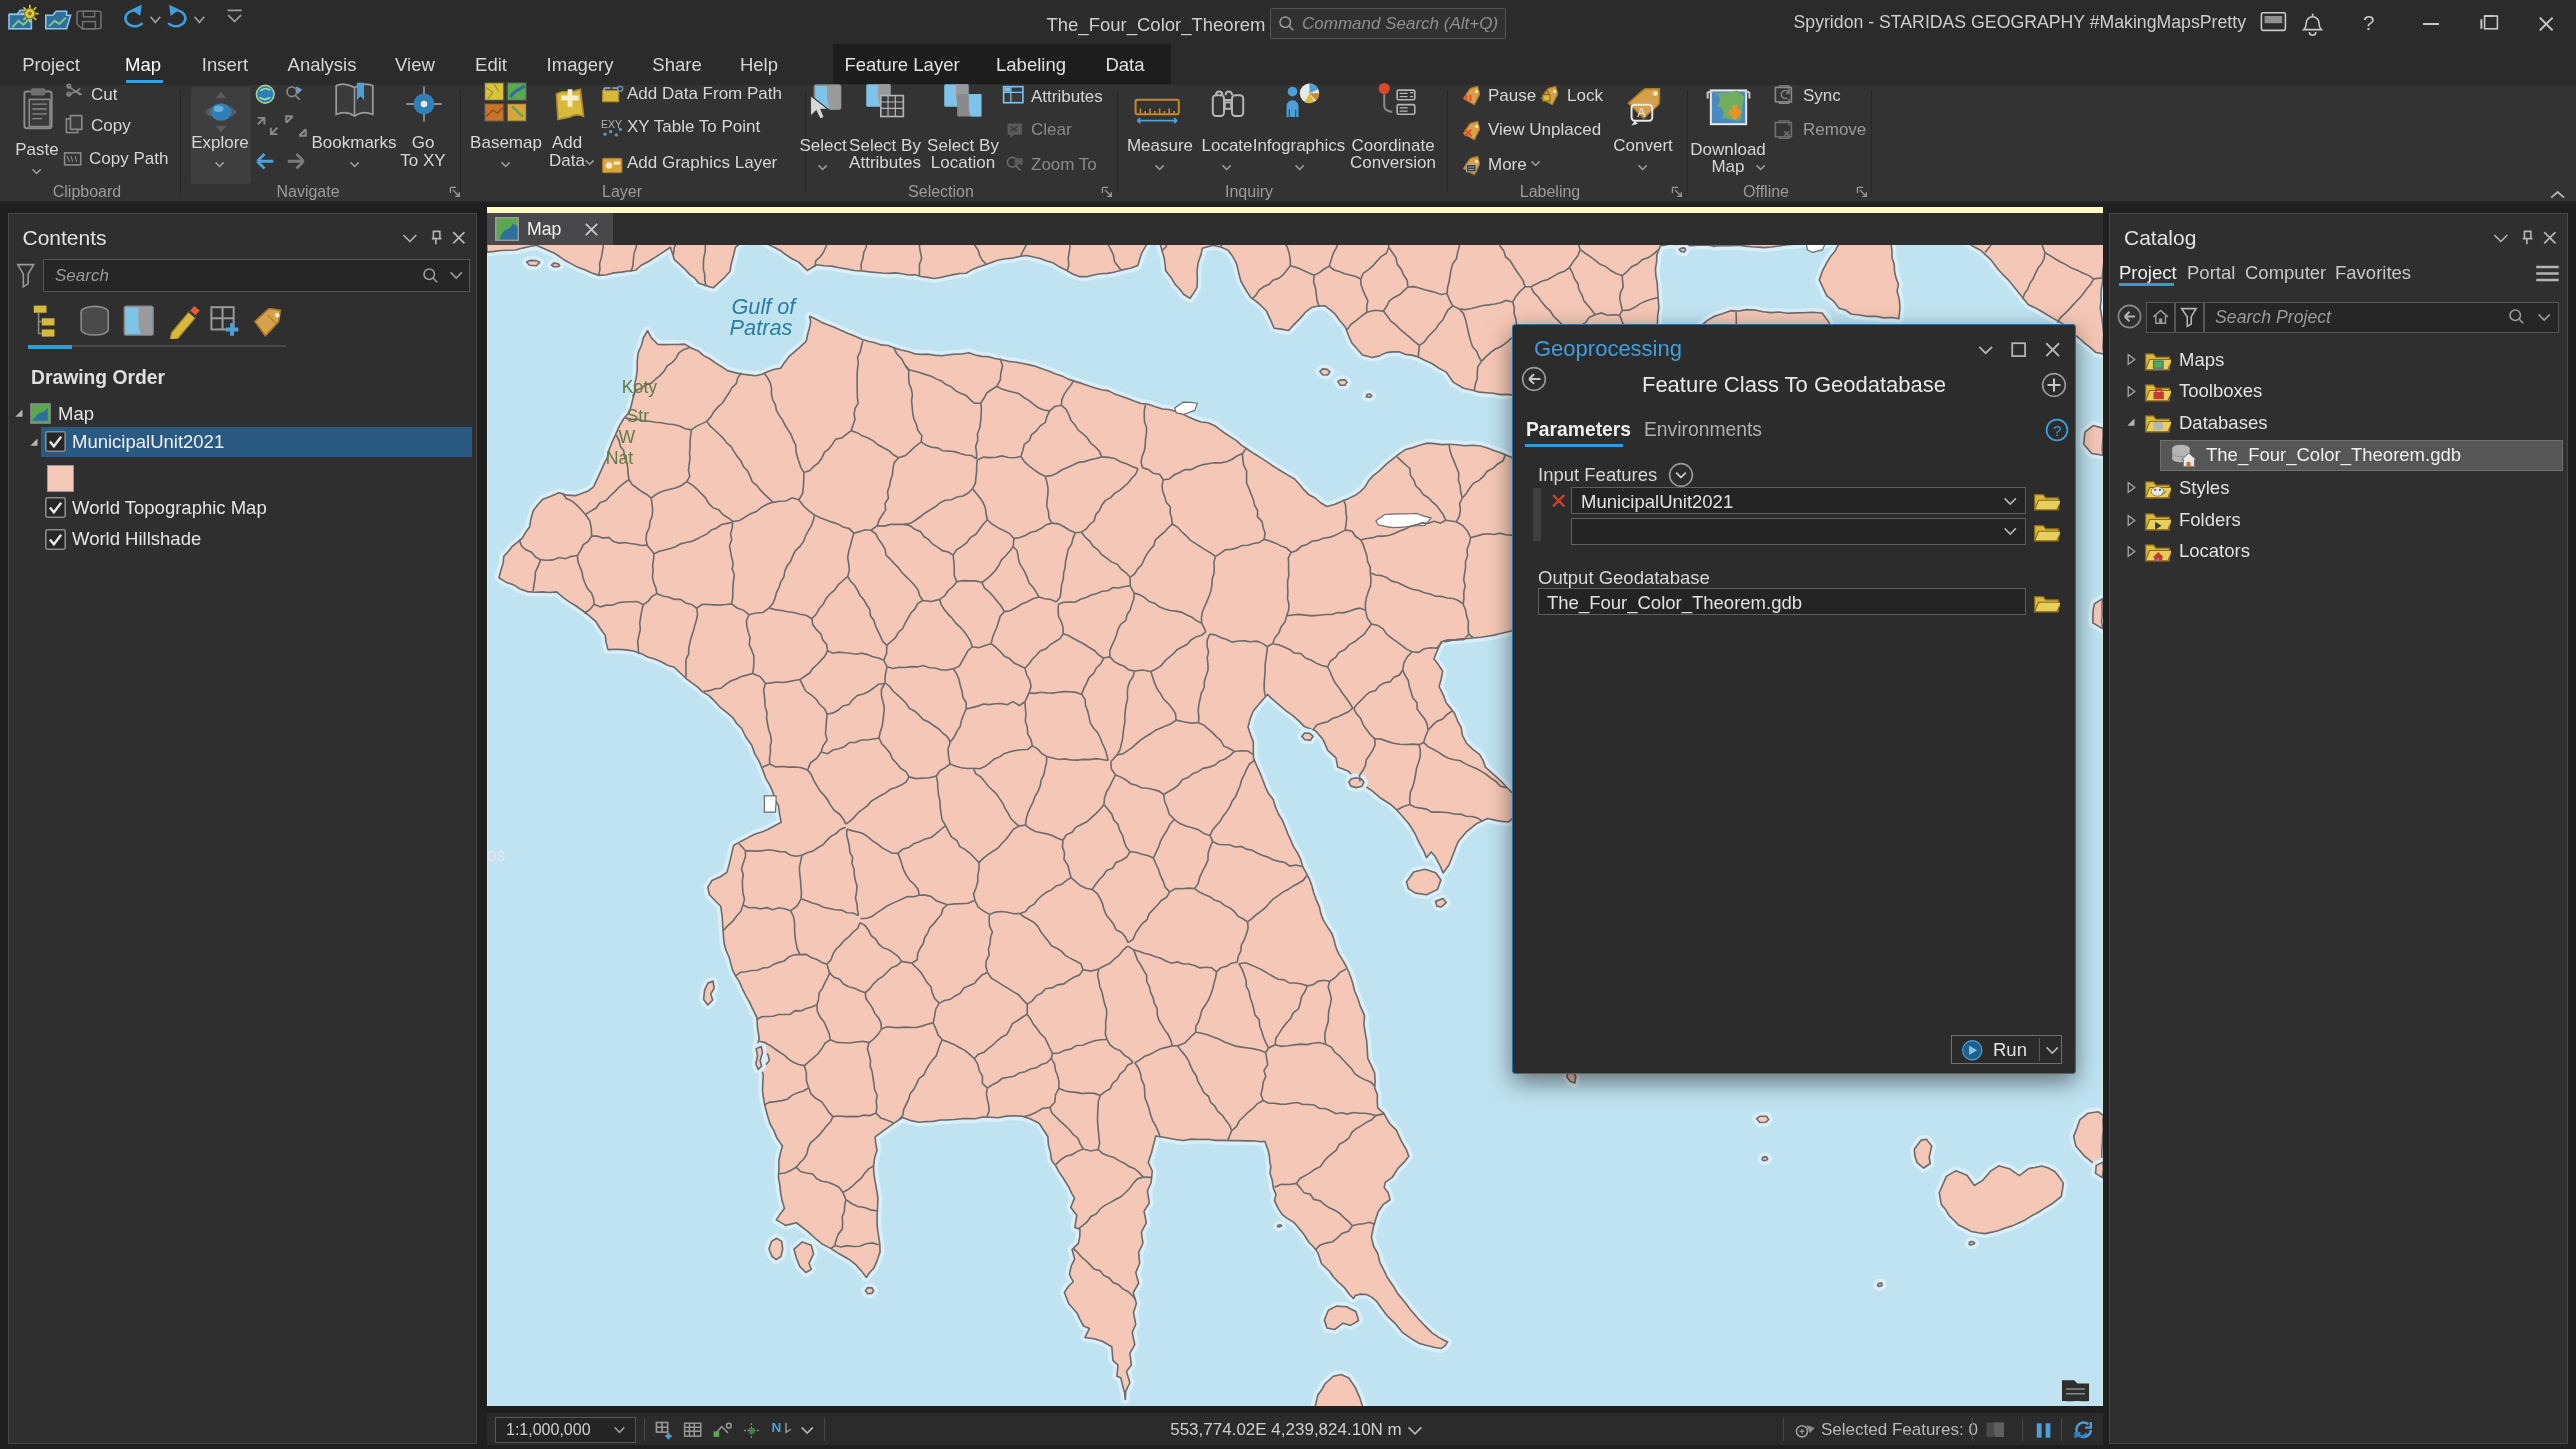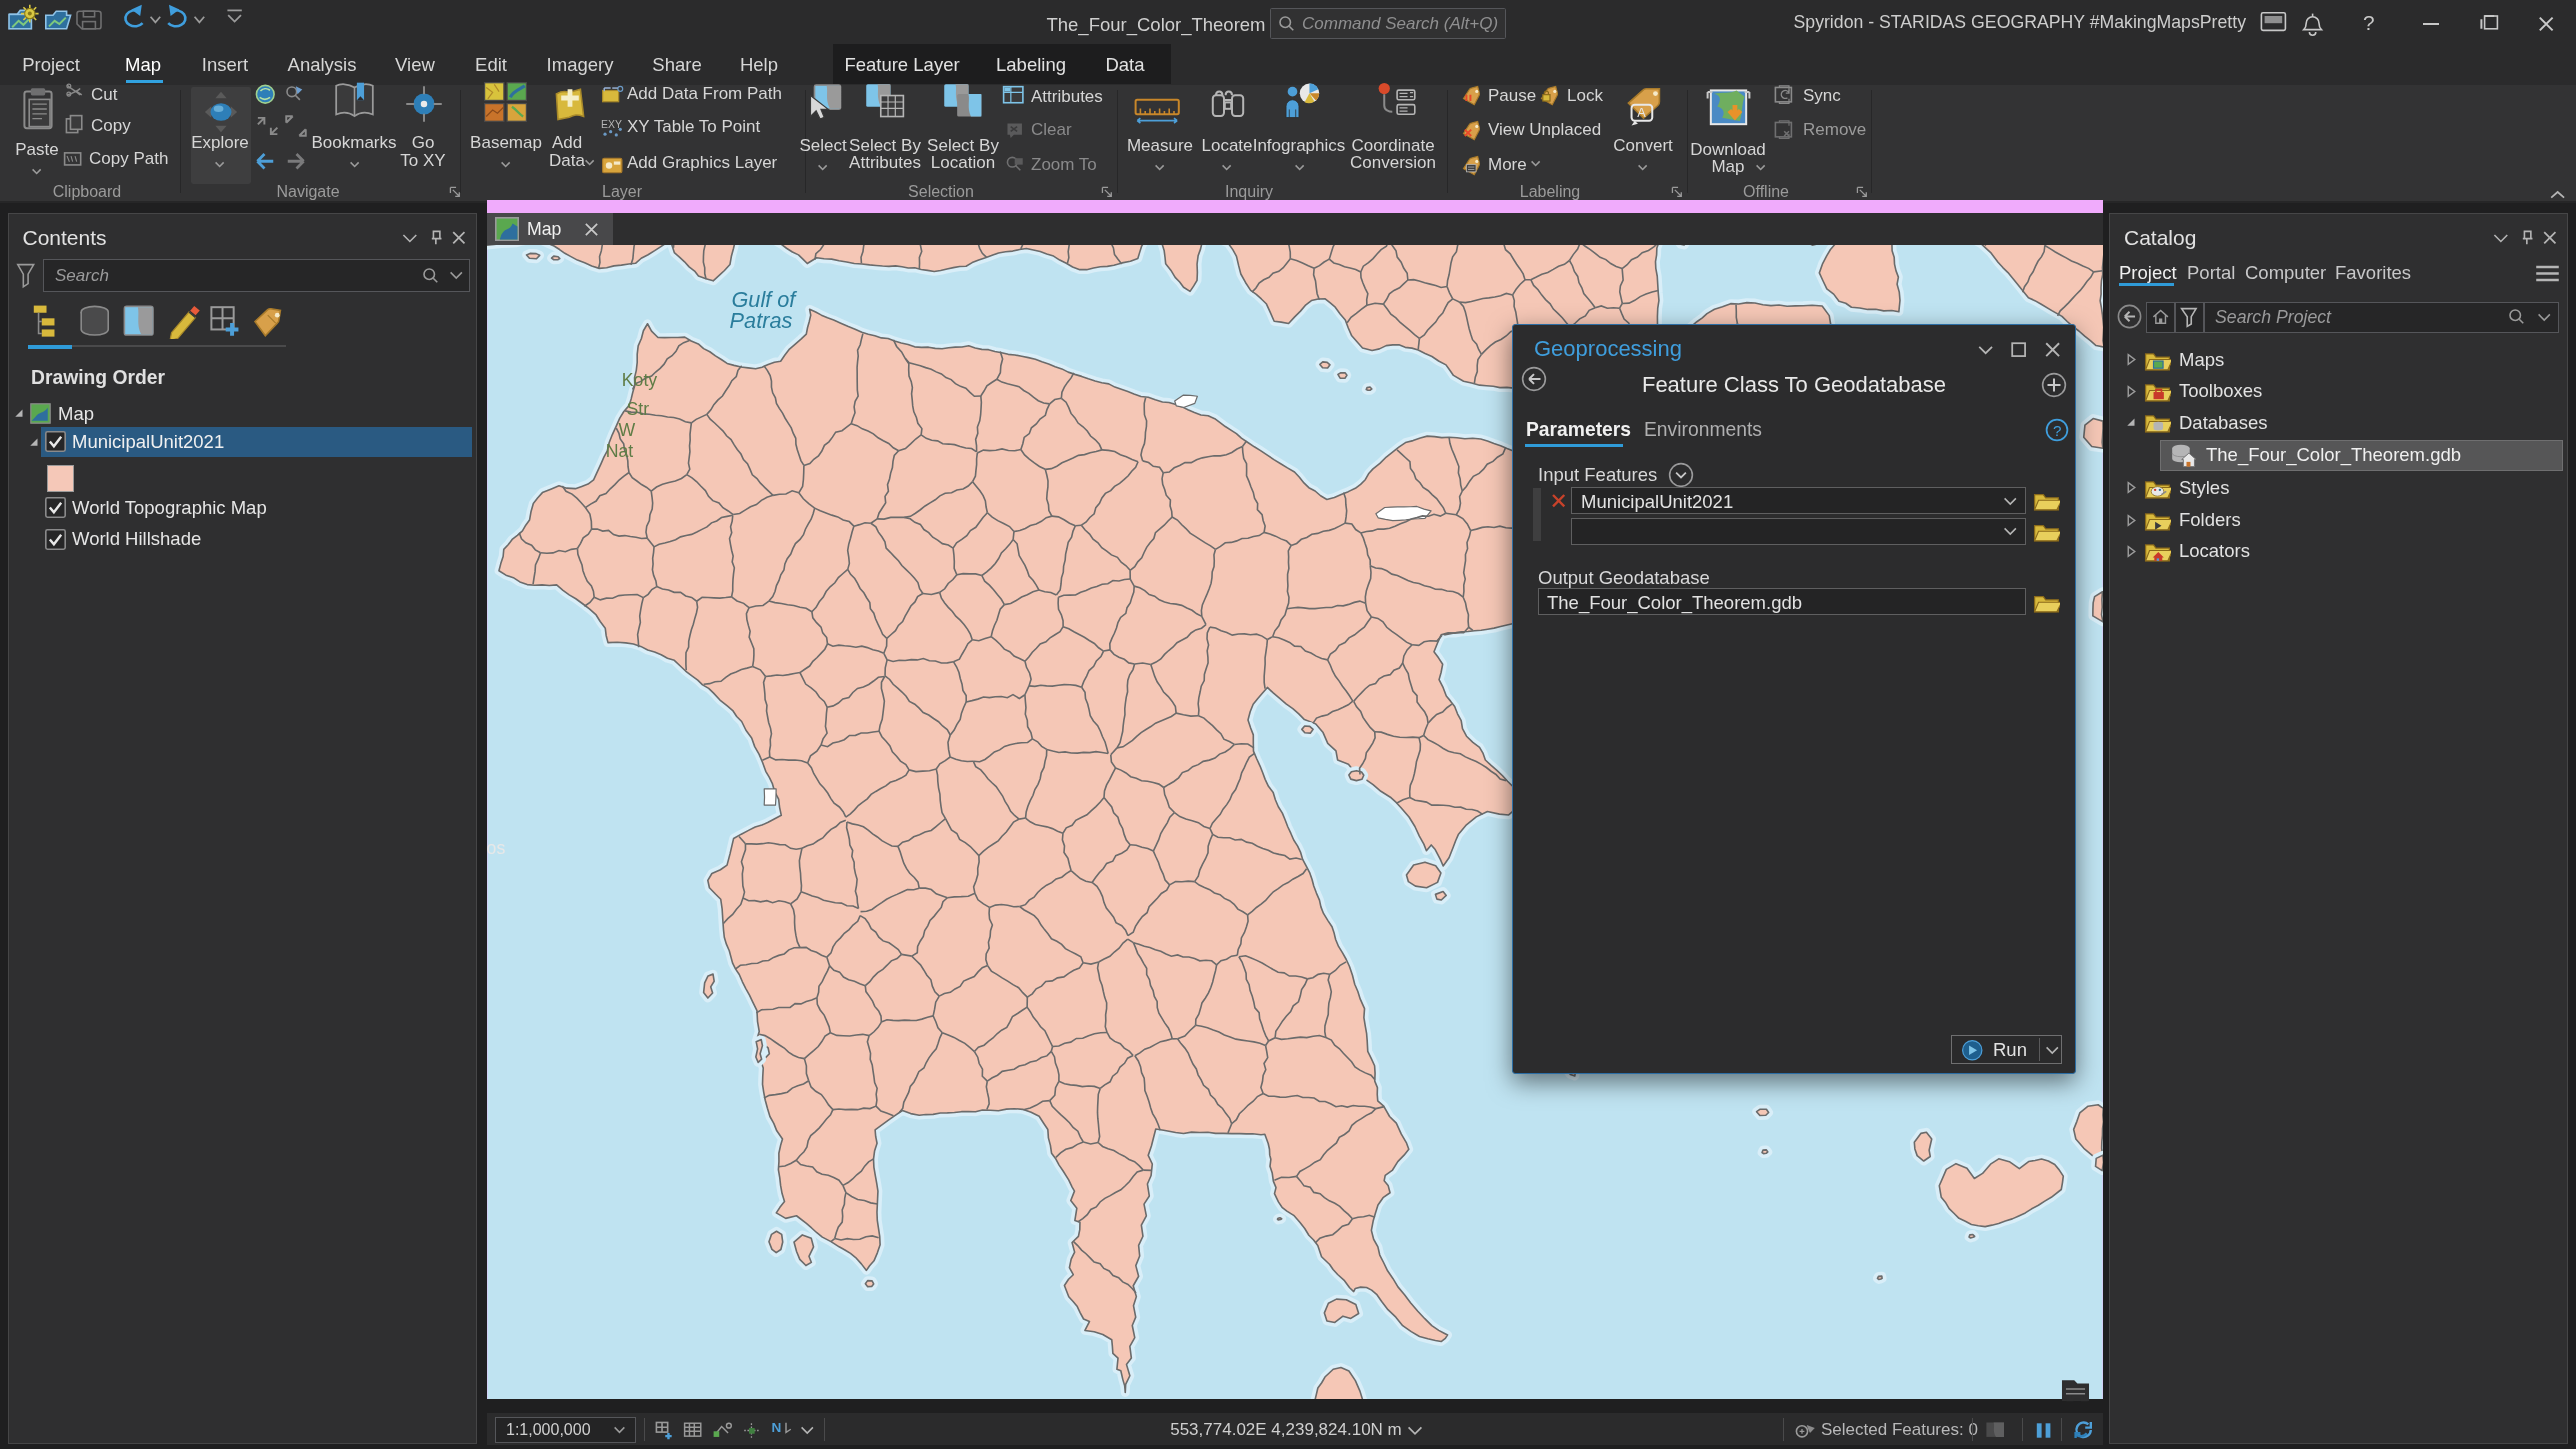--- a/index.html
+++ b/index.html
@@ -384,21 +384,21 @@
     <path d="M8 3 v-2 h12 v6 M8 21 v2 h12 v-6" stroke="#8a8a8a" stroke-width="1.5" fill="none"></path>
     <path d="M18 16 a5 5 0 1 1 2 -6 m0 -4 l0 4 -4 0" stroke="#8a8a8a" stroke-width="1.6" fill="none"></path>
   </svg>
 <div style="position:absolute;left:1803px;top:96px;height:0;line-height:0;font-size:17px;color:#d6d6d6;font-weight:normal;white-space:nowrap;">Sync</div>
 <svg style="position:absolute;left:1773px;top:120px" width="24" height="22.5" viewBox="0 0 30 28">
     <rect x="3" y="3" width="20" height="18" fill="none" stroke="#6f6f70" stroke-width="2"></rect>
     <path d="M8 3 v-2 h12 v6 M8 21 v2 h12 v-6" stroke="#6f6f70" stroke-width="1.5" fill="none"></path>
     <path d="M14 14 l6 6 m0 -6 l-6 6" stroke="#6f6f70" stroke-width="2"></path>
   </svg>
 <div style="position:absolute;left:1803px;top:130px;height:0;line-height:0;font-size:17px;color:#9b9b9b;font-weight:normal;white-space:nowrap;">Remove</div>
-<div style="position:absolute;left:487px;top:200px;width:1616px;height:1199px;overflow:hidden;background:#f0abfc">
+<div style="position:absolute;left:487px;top:207px;width:1616px;height:1199px;overflow:hidden;background:#fef9c3">
     <svg width="1616" height="1167" viewBox="605 305 2007 1450" style="position:absolute;left:0;top:32px">
       <rect x="605" y="305" width="2007" height="1450" fill="#bfe3f1"></rect>
       <path d="M600.0 300.0 L604.0 311.2 L604.7 321.3 L613.5 320.4 L622.3 319.3 L631.3 319.0 L640.2 318.6 L648.8 316.3 L657.4 314.4 L665.6 312.7 L673.0 315.9 L680.5 319.2 L687.9 322.4 L694.7 326.8 L701.3 331.5 L708.3 335.3 L716.9 339.9 L725.9 343.3 L734.7 347.2 L744.0 350.2 L753.2 349.4 L762.3 347.1 L771.5 346.2 L780.7 344.7 L789.1 343.9 L796.2 337.6 L804.7 333.2 L812.9 328.2 L820.6 323.1 L832.4 315.2 L837.3 330.6 L843.7 336.3 L850.0 342.0 L855.7 348.3 L862.5 353.6 L867.3 359.7 L876.6 363.0 L885.6 365.7 L892.7 359.3 L899.6 352.8 L906.4 345.4 L908.2 335.2 L910.9 325.2 L913.2 315.4 L919.9 309.5 L927.9 306.2 L936.5 301.8 L945.5 305.9 L953.7 311.7 L962.5 315.8 L970.0 320.0 L976.7 325.2 L984.0 329.8 L991.6 333.4 L997.4 339.1 L1002.5 344.2 L1014.1 337.0 L1023.4 338.3 L1032.8 338.7 L1042.0 340.8 L1051.5 342.3 L1060.9 344.2 L1070.4 344.8 L1079.9 345.9 L1087.9 346.6 L1096.0 347.3 L1104.0 347.7 L1112.2 347.1 L1120.1 348.2 L1128.0 349.7 L1136.1 349.5 L1144.0 351.5 L1151.9 352.7 L1160.2 354.0 L1168.2 352.8 L1176.1 350.9 L1184.0 349.3 L1191.9 347.9 L1199.8 347.5 L1207.4 343.0 L1215.5 339.7 L1223.9 337.1 L1232.2 334.0 L1240.1 331.0 L1248.9 329.6 L1257.7 328.7 L1266.3 326.7 L1274.8 325.5 L1283.4 327.3 L1291.9 329.3 L1300.1 332.3 L1308.5 334.9 L1316.2 339.9 L1324.3 343.9 L1332.2 348.5 L1341.1 351.8 L1349.7 351.8 L1358.2 349.7 L1366.7 348.2 L1375.3 347.7 L1383.5 346.4 L1393.6 343.4 L1404.0 341.4 L1413.2 337.9 L1415.6 330.0 L1418.0 322.5 L1423.4 313.3 L1427.0 304.2 L1439.3 303.1 L1441.1 311.5 L1443.3 319.7 L1445.9 327.9 L1447.0 336.4 L1447.8 344.3 L1454.2 352.4 L1459.6 361.4 L1465.2 367.1 L1470.0 373.6 L1478.1 378.8 L1482.7 372.0 L1486.8 365.0 L1487.2 354.9 L1486.8 344.8 L1488.1 334.6 L1491.1 326.3 L1493.4 316.6 L1506.8 312.7 L1517.0 315.2 L1525.5 318.9 L1531.2 326.9 L1535.8 335.2 L1538.4 346.5 L1541.2 357.2 L1547.0 367.7 L1553.4 377.5 L1560.4 382.4 L1566.7 388.2 L1572.8 394.1 L1577.5 404.2 L1582.6 415.9 L1591.3 417.0 L1600.5 418.6 L1607.8 410.8 L1615.3 403.3 L1621.2 396.2 L1628.9 390.2 L1637.3 388.3 L1646.0 388.0 L1652.3 393.2 L1658.5 398.4 L1664.6 406.8 L1671.0 414.3 L1674.7 424.3 L1679.0 434.0 L1686.1 442.0 L1692.4 449.2 L1704.3 452.3 L1713.4 450.2 L1721.8 446.2 L1730.0 445.2 L1737.7 445.1 L1745.4 448.3 L1753.8 449.3 L1761.6 451.7 L1770.1 455.9 L1778.7 459.7 L1786.9 465.3 L1796.1 470.1 L1800.9 476.8 L1805.4 483.2 L1817.9 490.4 L1827.9 492.6 L1837.8 495.3 L1846.3 496.0 L1854.8 496.7 L1863.1 498.4 L1871.7 498.0 L1880.1 499.0 L1888.2 499.6 L1896.2 500.6 L1904.1 502.2 L1911.9 504.5 L1919.9 505.8 L1927.9 506.9 L1935.9 507.6 L1943.9 508.3 L1952.0 508.0 L1960.0 507.6 L1967.9 506.2 L1975.9 505.1 L1984.0 506.1 L1992.0 506.3 L2000.0 506.1 L2010.2 505.1 L2020.3 503.7 L2030.9 501.5 L2038.7 496.2 L2046.0 490.0 L2049.2 480.1 L2050.3 469.8 L2052.4 459.9 L2053.7 449.9 L2055.8 440.0 L2057.7 430.1 L2058.9 420.1 L2058.8 410.1 L2059.2 400.0 L2060.7 390.1 L2059.8 380.0 L2059.2 370.0 L2058.6 360.0 L2056.8 350.1 L2056.4 341.8 L2057.8 333.4 L2058.1 325.0 L2062.2 313.7 L2074.8 311.3 L2083.2 311.9 L2091.6 312.3 L2100.0 313.2 L2110.1 312.7 L2120.1 312.4 L2129.9 313.9 L2139.9 313.1 L2150.0 313.2 L2160.0 312.6 L2168.0 313.9 L2176.0 314.6 L2184.0 315.1 L2191.9 315.7 L2200.0 315.0 L2210.0 313.7 L2219.9 312.1 L2230.0 311.6 L2239.9 309.6 L2250.0 310.7 L2262.0 313.0 L2270.3 310.7 L2282.5 305.3 L2285.0 298.8 L2277.0 298.6 L2269.0 299.7 L2260.9 300.4 L2252.9 301.2 L2244.9 300.8 L2236.9 301.3 L2228.8 301.8 L2220.8 300.3 L2212.8 300.2 L2204.8 300.3 L2196.7 298.9 L2188.7 298.3 L2180.7 299.6 L2172.7 300.9 L2164.6 301.5 L2156.6 300.8 L2148.6 301.2 L2140.6 300.8 L2132.5 300.1 L2124.5 299.3 L2116.5 298.3 L2108.5 298.3 L2100.5 298.8 L2092.4 300.1 L2084.4 300.1 L2076.4 301.4 L2068.4 300.8 L2060.3 301.9 L2052.3 300.9 L2044.3 300.1 L2036.3 300.0 L2028.2 297.9 L2020.2 297.9 L2012.2 299.1 L2004.2 299.2 L1996.1 300.1 L1988.1 302.3 L1980.1 301.2 L1972.1 301.3 L1964.0 300.8 L1956.0 300.6 L1948.0 299.5 L1940.0 298.9 L1932.0 298.0 L1923.9 298.7 L1915.9 299.5 L1907.9 299.5 L1899.9 301.2 L1891.8 301.6 L1883.8 302.2 L1875.8 300.1 L1867.8 299.7 L1859.7 298.9 L1851.7 298.5 L1843.7 298.5 L1835.7 298.8 L1827.6 299.6 L1819.6 300.4 L1811.6 300.9 L1803.6 300.6 L1795.5 301.1 L1787.5 300.9 L1779.5 300.4 L1771.5 299.7 L1763.5 298.0 L1755.4 298.4 L1747.4 298.8 L1739.4 299.6 L1731.4 300.8 L1723.3 301.0 L1715.3 300.9 L1707.3 301.5 L1699.3 301.0 L1691.2 300.3 L1683.2 299.4 L1675.2 299.6 L1667.2 298.7 L1659.1 299.2 L1651.1 299.0 L1643.1 300.6 L1635.1 300.6 L1627.0 300.6 L1619.0 301.5 L1611.0 301.2 L1603.0 300.1 L1595.0 299.4 L1586.9 299.3 L1578.9 298.4 L1570.9 297.8 L1562.9 299.5 L1554.8 300.3 L1546.8 301.4 L1538.8 301.2 L1530.8 302.0 L1522.7 301.5 L1514.7 299.6 L1506.7 299.9 L1498.7 298.3 L1490.6 297.9 L1482.6 298.7 L1474.6 299.1 L1466.6 299.2 L1458.5 301.0 L1450.5 301.6 L1442.5 302.0 L1434.5 301.0 L1426.5 299.6 L1418.4 299.0 L1410.4 299.3 L1402.4 299.0 L1394.4 299.0 L1386.3 299.2 L1378.3 300.2 L1370.3 300.7 L1362.3 301.2 L1354.2 301.5 L1346.2 301.0 L1338.2 300.2 L1330.2 299.6 L1322.1 298.6 L1314.1 297.7 L1306.1 298.5 L1298.1 299.3 L1290.0 300.9 L1282.0 300.6 L1274.0 302.3 L1266.0 302.1 L1258.0 300.6 L1249.9 300.0 L1241.9 299.6 L1233.9 299.7 L1225.9 298.8 L1217.8 299.1 L1209.8 299.0 L1201.8 298.9 L1193.8 300.7 L1185.7 301.7 L1177.7 302.0 L1169.7 301.1 L1161.7 300.5 L1153.6 300.2 L1145.6 298.9 L1137.6 299.2 L1129.6 298.2 L1121.5 298.7 L1113.5 299.5 L1105.5 301.0 L1097.5 301.0 L1089.5 301.5 L1081.4 301.3 L1073.4 300.6 L1065.4 300.3 L1057.4 299.7 L1049.3 298.2 L1041.3 298.8 L1033.3 299.1 L1025.3 299.5 L1017.2 301.6 L1009.2 301.6 L1001.2 301.3 L993.2 300.9 L985.1 300.6 L977.1 299.1 L969.1 298.9 L961.1 299.2 L953.0 299.2 L945.0 298.8 L937.0 299.7 L929.0 301.6 L921.0 300.6 L912.9 301.1 L904.9 300.4 L896.9 300.7 L888.9 299.8 L880.8 299.5 L872.8 297.4 L864.8 298.8 L856.8 298.4 L848.7 300.2 L840.7 300.6 L832.7 302.0 L824.7 301.6 L816.6 300.6 L808.6 301.1 L800.6 299.2 L792.6 298.9 L784.5 299.1 L776.5 298.9 L768.5 299.4 L760.5 299.9 L752.5 300.9 L744.4 301.6 L736.4 301.5 L728.4 301.6 L720.4 301.2 L712.3 299.8 L704.3 298.6 L696.3 299.4 L688.3 298.7 L680.2 299.4 L672.2 300.3 L664.2 300.2 L656.2 301.5 L648.1 300.7 L640.1 301.5 L632.1 300.4 L624.1 299.9 L616.0 299.4 L608.0 298.4 L600.0 300.0 Z" fill="none" stroke="#d9eef8" stroke-width="11" stroke-linejoin="round"></path>
       <path d="M600.0 300.0 L604.0 311.2 L604.7 321.3 L613.5 320.4 L622.3 319.3 L631.3 319.0 L640.2 318.6 L648.8 316.3 L657.4 314.4 L665.6 312.7 L673.0 315.9 L680.5 319.2 L687.9 322.4 L694.7 326.8 L701.3 331.5 L708.3 335.3 L716.9 339.9 L725.9 343.3 L734.7 347.2 L744.0 350.2 L753.2 349.4 L762.3 347.1 L771.5 346.2 L780.7 344.7 L789.1 343.9 L796.2 337.6 L804.7 333.2 L812.9 328.2 L820.6 323.1 L832.4 315.2 L837.3 330.6 L843.7 336.3 L850.0 342.0 L855.7 348.3 L862.5 353.6 L867.3 359.7 L876.6 363.0 L885.6 365.7 L892.7 359.3 L899.6 352.8 L906.4 345.4 L908.2 335.2 L910.9 325.2 L913.2 315.4 L919.9 309.5 L927.9 306.2 L936.5 301.8 L945.5 305.9 L953.7 311.7 L962.5 315.8 L970.0 320.0 L976.7 325.2 L984.0 329.8 L991.6 333.4 L997.4 339.1 L1002.5 344.2 L1014.1 337.0 L1023.4 338.3 L1032.8 338.7 L1042.0 340.8 L1051.5 342.3 L1060.9 344.2 L1070.4 344.8 L1079.9 345.9 L1087.9 346.6 L1096.0 347.3 L1104.0 347.7 L1112.2 347.1 L1120.1 348.2 L1128.0 349.7 L1136.1 349.5 L1144.0 351.5 L1151.9 352.7 L1160.2 354.0 L1168.2 352.8 L1176.1 350.9 L1184.0 349.3 L1191.9 347.9 L1199.8 347.5 L1207.4 343.0 L1215.5 339.7 L1223.9 337.1 L1232.2 334.0 L1240.1 331.0 L1248.9 329.6 L1257.7 328.7 L1266.3 326.7 L1274.8 325.5 L1283.4 327.3 L1291.9 329.3 L1300.1 332.3 L1308.5 334.9 L1316.2 339.9 L1324.3 343.9 L1332.2 348.5 L1341.1 351.8 L1349.7 351.8 L1358.2 349.7 L1366.7 348.2 L1375.3 347.7 L1383.5 346.4 L1393.6 343.4 L1404.0 341.4 L1413.2 337.9 L1415.6 330.0 L1418.0 322.5 L1423.4 313.3 L1427.0 304.2 L1439.3 303.1 L1441.1 311.5 L1443.3 319.7 L1445.9 327.9 L1447.0 336.4 L1447.8 344.3 L1454.2 352.4 L1459.6 361.4 L1465.2 367.1 L1470.0 373.6 L1478.1 378.8 L1482.7 372.0 L1486.8 365.0 L1487.2 354.9 L1486.8 344.8 L1488.1 334.6 L1491.1 326.3 L1493.4 316.6 L1506.8 312.7 L1517.0 315.2 L1525.5 318.9 L1531.2 326.9 L1535.8 335.2 L1538.4 346.5 L1541.2 357.2 L1547.0 367.7 L1553.4 377.5 L1560.4 382.4 L1566.7 388.2 L1572.8 394.1 L1577.5 404.2 L1582.6 415.9 L1591.3 417.0 L1600.5 418.6 L1607.8 410.8 L1615.3 403.3 L1621.2 396.2 L1628.9 390.2 L1637.3 388.3 L1646.0 388.0 L1652.3 393.2 L1658.5 398.4 L1664.6 406.8 L1671.0 414.3 L1674.7 424.3 L1679.0 434.0 L1686.1 442.0 L1692.4 449.2 L1704.3 452.3 L1713.4 450.2 L1721.8 446.2 L1730.0 445.2 L1737.7 445.1 L1745.4 448.3 L1753.8 449.3 L1761.6 451.7 L1770.1 455.9 L1778.7 459.7 L1786.9 465.3 L1796.1 470.1 L1800.9 476.8 L1805.4 483.2 L1817.9 490.4 L1827.9 492.6 L1837.8 495.3 L1846.3 496.0 L1854.8 496.7 L1863.1 498.4 L1871.7 498.0 L1880.1 499.0 L1888.2 499.6 L1896.2 500.6 L1904.1 502.2 L1911.9 504.5 L1919.9 505.8 L1927.9 506.9 L1935.9 507.6 L1943.9 508.3 L1952.0 508.0 L1960.0 507.6 L1967.9 506.2 L1975.9 505.1 L1984.0 506.1 L1992.0 506.3 L2000.0 506.1 L2010.2 505.1 L2020.3 503.7 L2030.9 501.5 L2038.7 496.2 L2046.0 490.0 L2049.2 480.1 L2050.3 469.8 L2052.4 459.9 L2053.7 449.9 L2055.8 440.0 L2057.7 430.1 L2058.9 420.1 L2058.8 410.1 L2059.2 400.0 L2060.7 390.1 L2059.8 380.0 L2059.2 370.0 L2058.6 360.0 L2056.8 350.1 L2056.4 341.8 L2057.8 333.4 L2058.1 325.0 L2062.2 313.7 L2074.8 311.3 L2083.2 311.9 L2091.6 312.3 L2100.0 313.2 L2110.1 312.7 L2120.1 312.4 L2129.9 313.9 L2139.9 313.1 L2150.0 313.2 L2160.0 312.6 L2168.0 313.9 L2176.0 314.6 L2184.0 315.1 L2191.9 315.7 L2200.0 315.0 L2210.0 313.7 L2219.9 312.1 L2230.0 311.6 L2239.9 309.6 L2250.0 310.7 L2262.0 313.0 L2270.3 310.7 L2282.5 305.3 L2285.0 298.8 L2277.0 298.6 L2269.0 299.7 L2260.9 300.4 L2252.9 301.2 L2244.9 300.8 L2236.9 301.3 L2228.8 301.8 L2220.8 300.3 L2212.8 300.2 L2204.8 300.3 L2196.7 298.9 L2188.7 298.3 L2180.7 299.6 L2172.7 300.9 L2164.6 301.5 L2156.6 300.8 L2148.6 301.2 L2140.6 300.8 L2132.5 300.1 L2124.5 299.3 L2116.5 298.3 L2108.5 298.3 L2100.5 298.8 L2092.4 300.1 L2084.4 300.1 L2076.4 301.4 L2068.4 300.8 L2060.3 301.9 L2052.3 300.9 L2044.3 300.1 L2036.3 300.0 L2028.2 297.9 L2020.2 297.9 L2012.2 299.1 L2004.2 299.2 L1996.1 300.1 L1988.1 302.3 L1980.1 301.2 L1972.1 301.3 L1964.0 300.8 L1956.0 300.6 L1948.0 299.5 L1940.0 298.9 L1932.0 298.0 L1923.9 298.7 L1915.9 299.5 L1907.9 299.5 L1899.9 301.2 L1891.8 301.6 L1883.8 302.2 L1875.8 300.1 L1867.8 299.7 L1859.7 298.9 L1851.7 298.5 L1843.7 298.5 L1835.7 298.8 L1827.6 299.6 L1819.6 300.4 L1811.6 300.9 L1803.6 300.6 L1795.5 301.1 L1787.5 300.9 L1779.5 300.4 L1771.5 299.7 L1763.5 298.0 L1755.4 298.4 L1747.4 298.8 L1739.4 299.6 L1731.4 300.8 L1723.3 301.0 L1715.3 300.9 L1707.3 301.5 L1699.3 301.0 L1691.2 300.3 L1683.2 299.4 L1675.2 299.6 L1667.2 298.7 L1659.1 299.2 L1651.1 299.0 L1643.1 300.6 L1635.1 300.6 L1627.0 300.6 L1619.0 301.5 L1611.0 301.2 L1603.0 300.1 L1595.0 299.4 L1586.9 299.3 L1578.9 298.4 L1570.9 297.8 L1562.9 299.5 L1554.8 300.3 L1546.8 301.4 L1538.8 301.2 L1530.8 302.0 L1522.7 301.5 L1514.7 299.6 L1506.7 299.9 L1498.7 298.3 L1490.6 297.9 L1482.6 298.7 L1474.6 299.1 L1466.6 299.2 L1458.5 301.0 L1450.5 301.6 L1442.5 302.0 L1434.5 301.0 L1426.5 299.6 L1418.4 299.0 L1410.4 299.3 L1402.4 299.0 L1394.4 299.0 L1386.3 299.2 L1378.3 300.2 L1370.3 300.7 L1362.3 301.2 L1354.2 301.5 L1346.2 301.0 L1338.2 300.2 L1330.2 299.6 L1322.1 298.6 L1314.1 297.7 L1306.1 298.5 L1298.1 299.3 L1290.0 300.9 L1282.0 300.6 L1274.0 302.3 L1266.0 302.1 L1258.0 300.6 L1249.9 300.0 L1241.9 299.6 L1233.9 299.7 L1225.9 298.8 L1217.8 299.1 L1209.8 299.0 L1201.8 298.9 L1193.8 300.7 L1185.7 301.7 L1177.7 302.0 L1169.7 301.1 L1161.7 300.5 L1153.6 300.2 L1145.6 298.9 L1137.6 299.2 L1129.6 298.2 L1121.5 298.7 L1113.5 299.5 L1105.5 301.0 L1097.5 301.0 L1089.5 301.5 L1081.4 301.3 L1073.4 300.6 L1065.4 300.3 L1057.4 299.7 L1049.3 298.2 L1041.3 298.8 L1033.3 299.1 L1025.3 299.5 L1017.2 301.6 L1009.2 301.6 L1001.2 301.3 L993.2 300.9 L985.1 300.6 L977.1 299.1 L969.1 298.9 L961.1 299.2 L953.0 299.2 L945.0 298.8 L937.0 299.7 L929.0 301.6 L921.0 300.6 L912.9 301.1 L904.9 300.4 L896.9 300.7 L888.9 299.8 L880.8 299.5 L872.8 297.4 L864.8 298.8 L856.8 298.4 L848.7 300.2 L840.7 300.6 L832.7 302.0 L824.7 301.6 L816.6 300.6 L808.6 301.1 L800.6 299.2 L792.6 298.9 L784.5 299.1 L776.5 298.9 L768.5 299.4 L760.5 299.9 L752.5 300.9 L744.4 301.6 L736.4 301.5 L728.4 301.6 L720.4 301.2 L712.3 299.8 L704.3 298.6 L696.3 299.4 L688.3 298.7 L680.2 299.4 L672.2 300.3 L664.2 300.2 L656.2 301.5 L648.1 300.7 L640.1 301.5 L632.1 300.4 L624.1 299.9 L616.0 299.4 L608.0 298.4 L600.0 300.0 Z" fill="#f5c7b6" stroke="#6b6b6b" stroke-width="2.0" stroke-linejoin="round"></path>
       <path d="M2046.0 480.0 L2050.7 473.3 L2055.0 466.4 L2057.9 457.9 L2065.2 451.9 L2071.5 444.9 L2079.6 439.6 L2087.1 433.7 L2094.8 428.1 L2101.4 421.9 L2107.8 416.5 L2114.6 411.6 L2120.4 406.4 L2129.7 400.9 L2139.6 397.8 L2149.8 394.0 L2159.9 394.4 L2169.9 392.7 L2180.0 393.2 L2189.9 395.4 L2199.9 396.5 L2209.9 395.7 L2219.9 397.3 L2230.0 396.8 L2240.0 396.6 L2251.0 396.0 L2263.5 397.0 L2272.3 408.9 L2274.2 420.4 L2279.7 430.1 L2281.5 438.4 L2281.4 447.0 L2282.5 454.5 L2283.2 463.3 L2281.2 471.6 L2280.5 480.2 L2277.3 491.2 L2271.5 503.1 L2260.8 506.5 L2250.0 508.8 L2241.6 509.5 L2233.3 509.8 L2225.0 510.1 L2216.6 510.2 L2208.3 511.7 L2200.0 512.5 L2191.6 512.8 L2183.2 513.9 L2174.9 512.5 L2166.6 511.8 L2158.4 509.4 L2150.2 509.1 L2141.9 507.2 L2133.9 503.7 L2125.1 504.4 L2116.6 503.4 L2108.4 501.4 L2099.7 501.4 L2091.6 500.2 L2083.8 497.7 L2075.9 495.5 L2068.4 491.6 L2061.1 490.7 L2055.0 483.6 L2046.0 480.0 Z" fill="none" stroke="#d9eef8" stroke-width="11" stroke-linejoin="round"></path>
       <path d="M2046.0 480.0 L2050.7 473.3 L2055.0 466.4 L2057.9 457.9 L2065.2 451.9 L2071.5 444.9 L2079.6 439.6 L2087.1 433.7 L2094.8 428.1 L2101.4 421.9 L2107.8 416.5 L2114.6 411.6 L2120.4 406.4 L2129.7 400.9 L2139.6 397.8 L2149.8 394.0 L2159.9 394.4 L2169.9 392.7 L2180.0 393.2 L2189.9 395.4 L2199.9 396.5 L2209.9 395.7 L2219.9 397.3 L2230.0 396.8 L2240.0 396.6 L2251.0 396.0 L2263.5 397.0 L2272.3 408.9 L2274.2 420.4 L2279.7 430.1 L2281.5 438.4 L2281.4 447.0 L2282.5 454.5 L2283.2 463.3 L2281.2 471.6 L2280.5 480.2 L2277.3 491.2 L2271.5 503.1 L2260.8 506.5 L2250.0 508.8 L2241.6 509.5 L2233.3 509.8 L2225.0 510.1 L2216.6 510.2 L2208.3 511.7 L2200.0 512.5 L2191.6 512.8 L2183.2 513.9 L2174.9 512.5 L2166.6 511.8 L2158.4 509.4 L2150.2 509.1 L2141.9 507.2 L2133.9 503.7 L2125.1 504.4 L2116.6 503.4 L2108.4 501.4 L2099.7 501.4 L2091.6 500.2 L2083.8 497.7 L2075.9 495.5 L2068.4 491.6 L2061.1 490.7 L2055.0 483.6 L2046.0 480.0 Z" fill="#f5c7b6" stroke="#6b6b6b" stroke-width="2.0" stroke-linejoin="round"></path>
       <path d="M2285.0 300.0 L2284.4 310.5 L2279.7 319.8 L2273.8 326.7 L2269.1 334.6 L2264.1 344.2 L2260.0 355.8 L2264.5 365.6 L2269.3 375.7 L2277.8 382.2 L2284.4 391.0 L2292.8 393.5 L2299.9 398.5 L2310.3 399.4 L2320.1 401.2 L2330.1 400.9 L2340.0 403.0 L2350.0 402.6 L2358.8 404.1 L2360.2 390.0 L2359.3 379.7 L2356.6 369.9 L2358.2 361.1 L2355.2 353.0 L2353.4 344.9 L2353.0 336.5 L2350.4 328.4 L2350.2 320.0 L2349.1 309.8 L2352.0 301.3 L2343.6 302.7 L2335.2 303.3 L2326.9 302.1 L2318.5 302.2 L2310.1 300.1 L2301.8 299.7 L2293.4 298.7 L2285.0 300.0 Z" fill="none" stroke="#d9eef8" stroke-width="11" stroke-linejoin="round"></path>
       <path d="M2285.0 300.0 L2284.4 310.5 L2279.7 319.8 L2273.8 326.7 L2269.1 334.6 L2264.1 344.2 L2260.0 355.8 L2264.5 365.6 L2269.3 375.7 L2277.8 382.2 L2284.4 391.0 L2292.8 393.5 L2299.9 398.5 L2310.3 399.4 L2320.1 401.2 L2330.1 400.9 L2340.0 403.0 L2350.0 402.6 L2358.8 404.1 L2360.2 390.0 L2359.3 379.7 L2356.6 369.9 L2358.2 361.1 L2355.2 353.0 L2353.4 344.9 L2353.0 336.5 L2350.4 328.4 L2350.2 320.0 L2349.1 309.8 L2352.0 301.3 L2343.6 302.7 L2335.2 303.3 L2326.9 302.1 L2318.5 302.2 L2310.1 300.1 L2301.8 299.7 L2293.4 298.7 L2285.0 300.0 Z" fill="#f5c7b6" stroke="#6b6b6b" stroke-width="2.0" stroke-linejoin="round"></path>
       <path d="M2440.0 300.0 L2443.2 308.7 L2451.5 314.4 L2460.2 319.0 L2466.8 325.0 L2472.9 330.6 L2482.0 342.5 L2488.0 349.2 L2494.4 355.4 L2500.2 362.4 L2505.8 369.4 L2513.0 378.2 L2519.8 386.6 L2527.8 390.3 L2535.2 394.5 L2548.9 402.7 L2561.5 409.8 L2568.0 416.2 L2574.9 422.2 L2582.5 428.0 L2589.7 434.4 L2596.8 440.0 L2603.8 446.1 L2613.9 448.0 L2612.4 439.8 L2612.9 431.6 L2613.3 423.3 L2612.5 415.1 L2611.6 406.9 L2610.4 398.7 L2608.9 390.4 L2610.1 382.2 L2610.0 374.0 L2610.5 365.8 L2612.1 357.6 L2611.8 349.3 L2612.6 341.1 L2613.5 332.9 L2613.4 324.7 L2613.5 316.4 L2613.5 308.2 L2612.0 297.7 L2603.8 298.3 L2595.6 299.6 L2587.4 299.1 L2579.2 300.5 L2571.0 302.2 L2562.9 301.3 L2554.7 302.1 L2546.5 302.9 L2538.3 301.3 L2530.1 301.4 L2521.9 300.8 L2513.7 299.4 L2505.5 300.7 L2497.3 299.5 L2489.1 298.5 L2481.0 297.8 L2472.8 298.6 L2464.6 299.1 L2456.4 299.7 L2448.2 299.7 L2440.0 300.0 Z" fill="none" stroke="#d9eef8" stroke-width="11" stroke-linejoin="round"></path>
       <path d="M2440.0 300.0 L2443.2 308.7 L2451.5 314.4 L2460.2 319.0 L2466.8 325.0 L2472.9 330.6 L2482.0 342.5 L2488.0 349.2 L2494.4 355.4 L2500.2 362.4 L2505.8 369.4 L2513.0 378.2 L2519.8 386.6 L2527.8 390.3 L2535.2 394.5 L2548.9 402.7 L2561.5 409.8 L2568.0 416.2 L2574.9 422.2 L2582.5 428.0 L2589.7 434.4 L2596.8 440.0 L2603.8 446.1 L2613.9 448.0 L2612.4 439.8 L2612.9 431.6 L2613.3 423.3 L2612.5 415.1 L2611.6 406.9 L2610.4 398.7 L2608.9 390.4 L2610.1 382.2 L2610.0 374.0 L2610.5 365.8 L2612.1 357.6 L2611.8 349.3 L2612.6 341.1 L2613.5 332.9 L2613.4 324.7 L2613.5 316.4 L2613.5 308.2 L2612.0 297.7 L2603.8 298.3 L2595.6 299.6 L2587.4 299.1 L2579.2 300.5 L2571.0 302.2 L2562.9 301.3 L2554.7 302.1 L2546.5 302.9 L2538.3 301.3 L2530.1 301.4 L2521.9 300.8 L2513.7 299.4 L2505.5 300.7 L2497.3 299.5 L2489.1 298.5 L2481.0 297.8 L2472.8 298.6 L2464.6 299.1 L2456.4 299.7 L2448.2 299.7 L2440.0 300.0 Z" fill="#f5c7b6" stroke="#6b6b6b" stroke-width="2.0" stroke-linejoin="round"></path>

